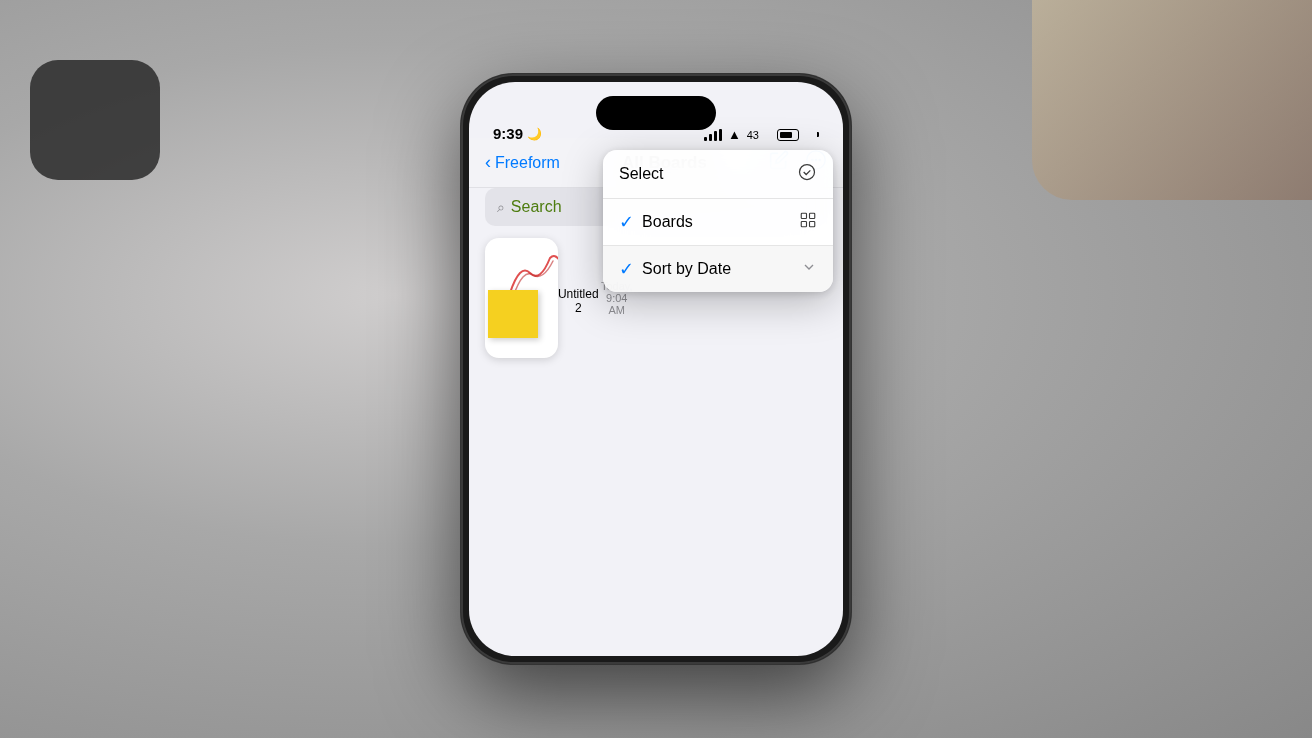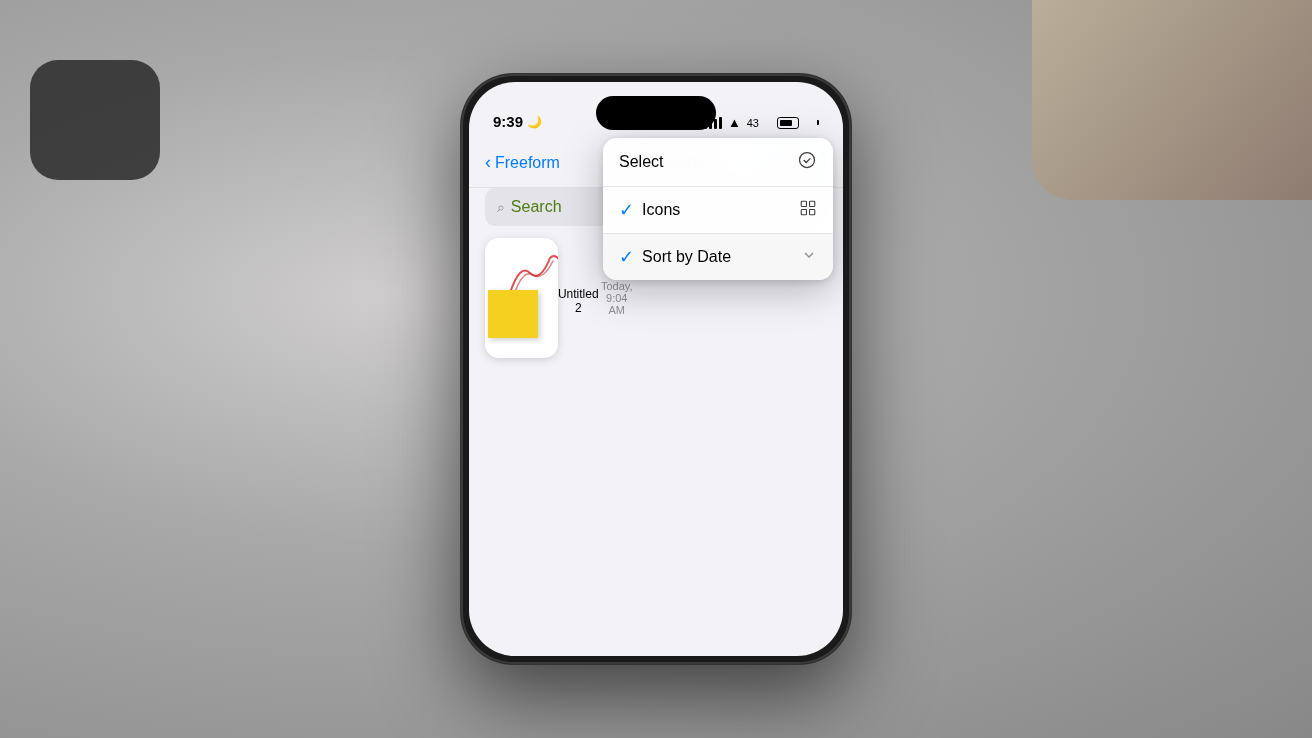--- a/index.html
+++ b/index.html
@@ -84,21 +84,21 @@
       width: 120px;
       height: 34px;
       background: #000;
       border-radius: 20px;
       z-index: 100;
     }
 
     
     .status-bar {
       position: absolute;
-      top: 0;
+      top: 12px;
       left: 0;
       right: 0;
       height: 56px;
       display: flex;
       align-items: flex-end;
       padding: 0 24px 8px;
       z-index: 50;
       background: transparent;
     }
 
@@ -451,38 +451,38 @@
               </svg>
 
               <div class="sticky-note"></div>
             </div>
           </div>
           <div class="board-label">Untitled 2</div>
           <div class="board-date">Today, 9:04 AM</div>
         </div>
       </div>
 
-      <div class="dropdown-menu" style="position:absolute;top:56px;right:10px;">
+      <div class="dropdown-menu" style="position:absolute;top:68px;right:10px;">
 
         <div class="menu-section">
           <div class="menu-item">
             <span class="menu-item-label">Select</span>
             <span class="menu-item-icon">
               <svg width="20" height="20" viewBox="0 0 24 24" fill="none" stroke="#3c3c3c" stroke-width="1.5">
                 <circle cx="12" cy="12" r="9"></circle>
                 <path d="M8 12l3 3 5-5" stroke="#3c3c3c" stroke-width="1.5" fill="none"></path>
               </svg>
             </span>
           </div>
         </div>
 
         <div class="menu-section">
           <div class="menu-item">
             <span class="menu-item-check">✓</span>
-            <span class="menu-item-label">Icons</span>
+            <span class="menu-item-label">Boards</span>
             <span class="menu-item-icon">
               <svg width="18" height="18" viewBox="0 0 24 24" fill="none" stroke="#3c3c3c" stroke-width="1.5">
                 <rect x="3" y="3" width="7" height="7" rx="1"></rect>
                 <rect x="14" y="3" width="7" height="7" rx="1"></rect>
                 <rect x="3" y="14" width="7" height="7" rx="1"></rect>
                 <rect x="14" y="14" width="7" height="7" rx="1"></rect>
               </svg>
             </span>
           </div>
         </div>

